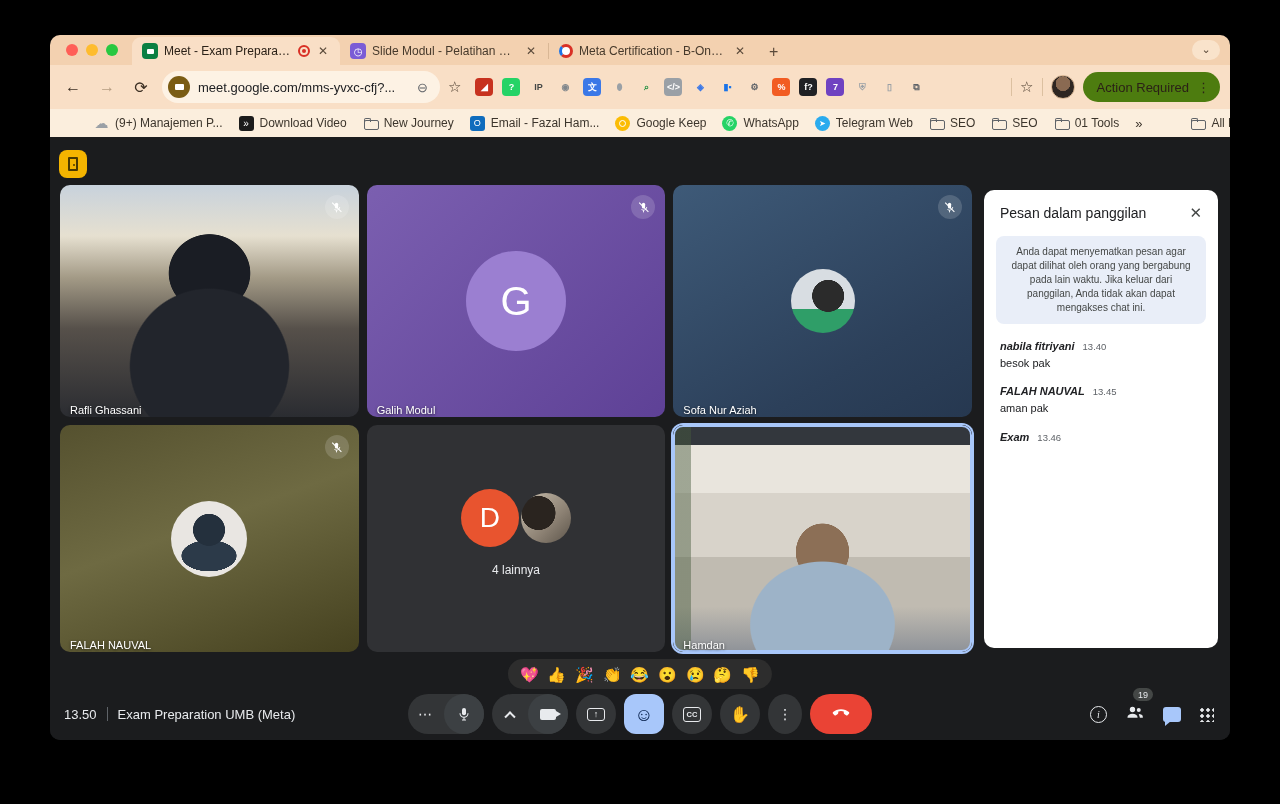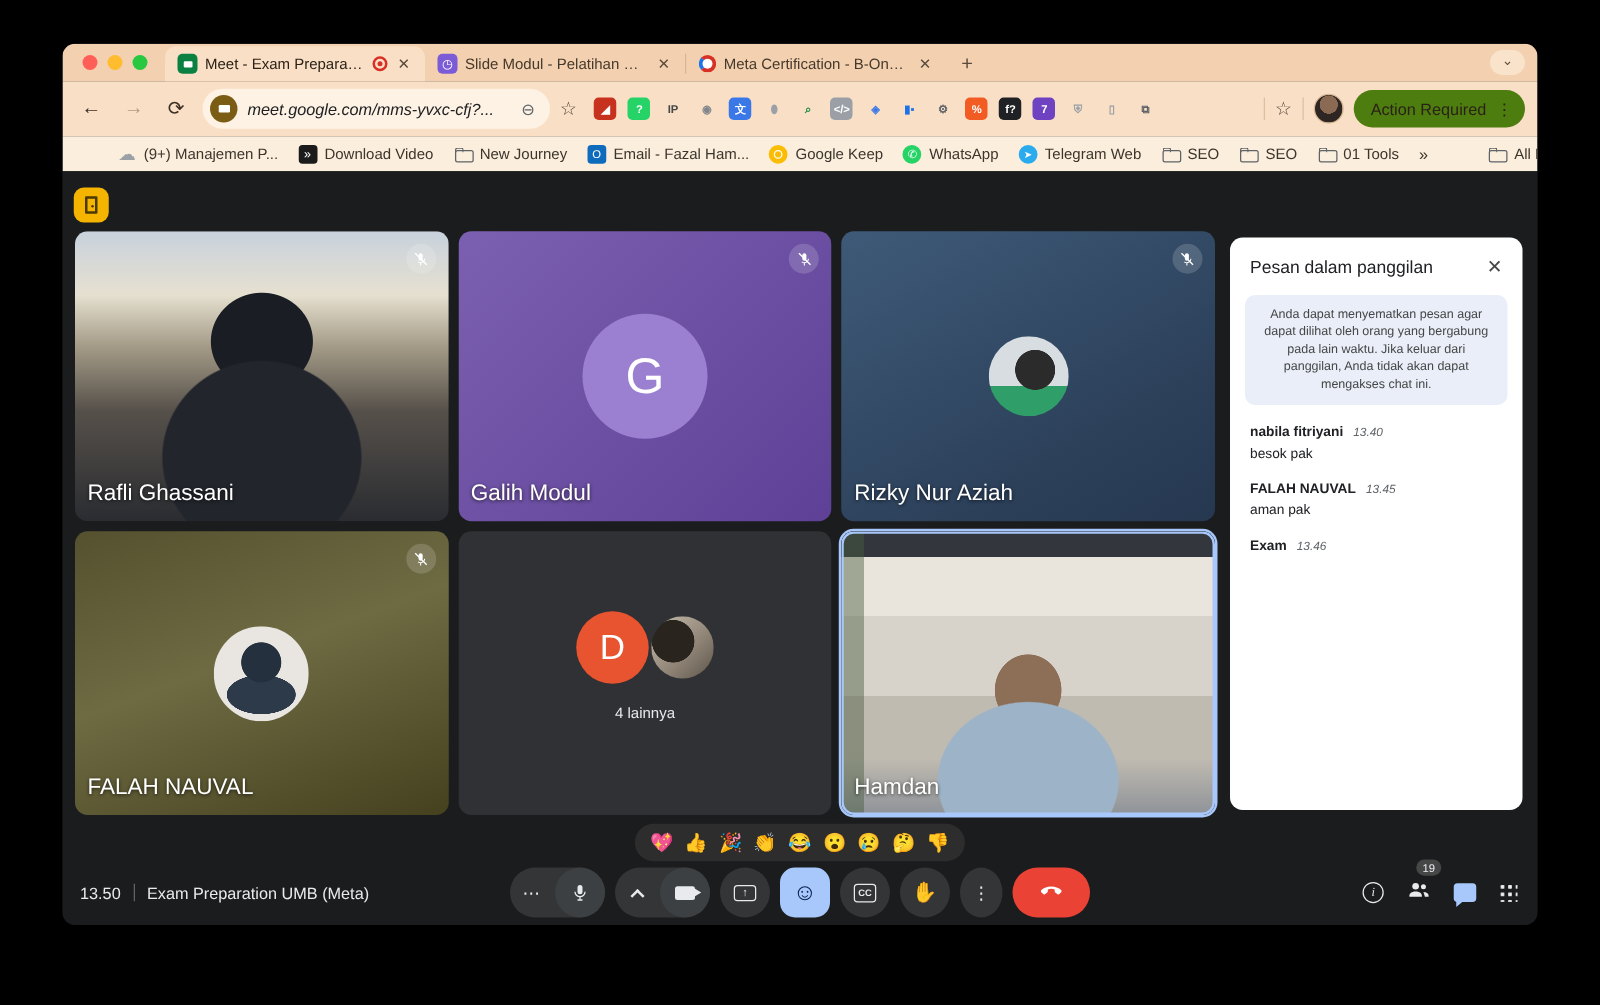--- a/index.html
+++ b/index.html
@@ -28,21 +28,21 @@
   .newtab { font-size:16px; color:#5a4a3a; padding:0 12px 4px; }
   .tabsearch { position:absolute; right:10px; top:5px; width:28px; height:20px; background:#f9e3cb; border-radius:10px; text-align:center; font-size:11px; color:#5a4a3a; line-height:19px; }
 
   
   .toolbar { height:44px; background:#f9dfc6; display:flex; align-items:center; padding:0 10px; gap:8px; flex-shrink:0; }
   .navbtn { font-size:16px; color:#3c2f23; width:26px; text-align:center; }
   .navbtn.fwd { color:#b59c81; }
   .omnibox { display:flex; align-items:center; gap:8px; background:#fdf2e4; border-radius:16px; height:32px; padding:0 12px 0 6px; width:278px; }
   .meet-chip { width:22px; height:22px; border-radius:50%; background:#7a5c14; display:flex; align-items:center; justify-content:center; }
   .meet-chip::before { content:""; width:9px; height:6px; background:#fff; border-radius:1px; }
-  .urltext { font-size:13px; color:#202124; white-space:nowrap; overflow:hidden; flex:1;font-style:italic; }
+  .urltext { font-size:13px; color:#202124; white-space:nowrap; overflow:hidden; flex:1; }
   .zoomglass { font-size:13px; color:#5f6368; }
   .star { font-size:15px; color:#4a3c2d; }
   .ext-row { display:flex; align-items:center; gap:9px; flex:1; justify-content:flex-start; padding-left:6px; }
   .ext { width:18px; height:18px; border-radius:4px; display:flex; align-items:center; justify-content:center; font-size:9px; font-weight:bold; overflow:hidden; }
   .tb-sep { width:1px; height:18px; background:#dcc0a0; }
   .avatar-chip { width:24px; height:24px; border-radius:50%; background:radial-gradient(circle at 50% 35%, #8a6a52 0 40%, #2e2622 41%); border:1px solid #d9b795; }
   .action-pill { display:flex; align-items:center; gap:8px; background:#4d7c0f; border-radius:16px; height:30px; padding:0 10px 0 14px; font-size:13px; color:#2b2117; }
   .kebab { color:#2b2117; font-size:13px; letter-spacing:0; }
 
   
@@ -65,21 +65,21 @@
 
   
   .content { position:relative; flex:1; background:#1b1c1e; }
   .door-badge { position:absolute; left:9px; top:13px; width:28px; height:28px; border-radius:8px; background:#f4b400; display:flex; align-items:center; justify-content:center; }
   .door-glyph { width:10px; height:14px; border:2px solid #4a3900; border-radius:1px; position:relative; }
   .door-glyph::after { content:""; position:absolute; right:1px; top:5px; width:2px; height:2px; background:#4a3900; border-radius:50%; }
 
   .tiles { position:absolute; left:10px; top:48px; width:912px; height:512px; display:grid; grid-template-columns:repeat(3,1fr); grid-template-rows:232px 227px; gap:8px; }
   .tile { position:relative; border-radius:10px; overflow:hidden; }
   .tile.active-speaker { box-shadow:0 0 0 2px #a8c7fa inset, 0 0 0 2px #a8c7fa; }
-  .name-label { position:absolute; left:10px; bottom:12px; font-size:18px; color:#fff; text-shadow:0 1px 3px rgba(0,0,0,.7); }
+  .name-label { position:absolute; left:10px; bottom:1px; font-size:11px; color:#fff; text-shadow:0 1px 3px rgba(0,0,0,.7); }
   .mutebadge { position:absolute; top:10px; right:10px; width:24px; height:24px; border-radius:50%; background:rgba(255,255,255,.16); display:flex; align-items:center; justify-content:center; }
   .mutebadge svg { width:13px; height:13px; }
 
   .tile.rafli { background:
     radial-gradient(48% 60% at 50% 78%, #22252c 0 55%, rgba(34,37,44,0) 56%),
     radial-gradient(26% 32% at 50% 38%, #1a1d24 0 52%, rgba(26,29,36,0) 53%),
     linear-gradient(180deg,#c8d2dc 0%,#e6e0d0 22%,#a39a86 40%,#56504a 62%,#2a2c31 100%); }
   .tile.galih { background:linear-gradient(135deg,#7b5fb0,#5e4196); }
   .letter-circle { position:absolute; left:50%; top:50%; transform:translate(-50%,-50%); width:100px; height:100px; border-radius:50%; background:#9b7fd1; color:#fff; font-size:40px; display:flex; align-items:center; justify-content:center; }
   .tile.sofa { background:linear-gradient(150deg,#3e5a78,#2c405a 70%,#263850); }
@@ -105,22 +105,22 @@
 
   
   .chatpanel { position:absolute; left:934px; top:53px; width:234px; height:458px; background:#fff; border-radius:10px; display:flex; flex-direction:column; }
   .chat-header { display:flex; align-items:center; justify-content:space-between; padding:14px 16px 8px; }
   .chat-title { font-size:14px; color:#202124; }
   .chat-close { font-size:15px; color:#444746; }
   .chat-banner { margin:6px 12px; background:#e9eef8; border-radius:8px; padding:9px 10px; font-size:10px; line-height:1.4; color:#444746; text-align:center; }
   .chat-msgs { flex:1; overflow:hidden; padding:10px 16px; }
   .msg { margin-bottom:14px; }
   .msg-head { display:flex; align-items:baseline; gap:8px; }
-  .msg-sender { font-size:11px; font-weight:bold; color:#202124; }
-  .msg-time { font-size:9.5px; color:#5f6368;font-style:italic; }
+  .msg-sender { font-size:11px; font-weight:bold; color:#202124;font-style:italic; }
+  .msg-time { font-size:9.5px; color:#5f6368; }
   .msg-text { font-size:11px; color:#202124; margin-top:4px; line-height:1.4; word-break:break-all; }
   .msg-text a { color:#1a73e8; }
   .chat-inputrow { margin:10px 12px 12px; border:1px solid #dadce0; border-radius:19px; height:37px; display:flex; align-items:center; padding:0 10px 0 14px; }
   .chat-input { border:none; outline:none; flex:1; font-size:12px; color:#202124; background:transparent; font-family:"Liberation Sans",sans-serif; }
   .chat-input::placeholder { color:#5f6368; }
   .send-icon svg { width:18px; height:18px; }
 
   
   .reactions { position:absolute; left:50%; transform:translateX(-50%); top:522px; height:30px; background:#2d2d2d; border-radius:16px; display:flex; align-items:center; gap:9px; padding:0 12px; }
   .reaction { font-size:15px; line-height:1; }
@@ -314,21 +314,21 @@
         </div>
         <div class="tile sofa">
           <div class="mutebadge">
             <svg viewBox="0 0 24 24">
               <path d="M12 14a3 3 0 0 0 3-3V6a3 3 0 1 0-6 0v5a3 3 0 0 0 3 3z" fill="#fff"></path>
               <path d="M18 11a6 6 0 0 1-9.8 4.6M12 17v4" stroke="#fff" stroke-width="1.6" fill="none"></path>
               <line x1="4" y1="3" x2="21" y2="20" stroke="#fff" stroke-width="2"></line>
             </svg>
           </div>
           <div class="avatar-circle"></div>
-          <div class="name-label">Rizky Nur Aziah</div>
+          <div class="name-label">Sofa Nur Aziah</div>
         </div>
         <div class="tile falah">
           <div class="mutebadge">
             <svg viewBox="0 0 24 24">
               <path d="M12 14a3 3 0 0 0 3-3V6a3 3 0 1 0-6 0v5a3 3 0 0 0 3 3z" fill="#fff"></path>
               <path d="M18 11a6 6 0 0 1-9.8 4.6M12 17v4" stroke="#fff" stroke-width="1.6" fill="none"></path>
               <line x1="4" y1="3" x2="21" y2="20" stroke="#fff" stroke-width="2"></line>
             </svg>
           </div>
           <div class="avatar-circle"></div>

